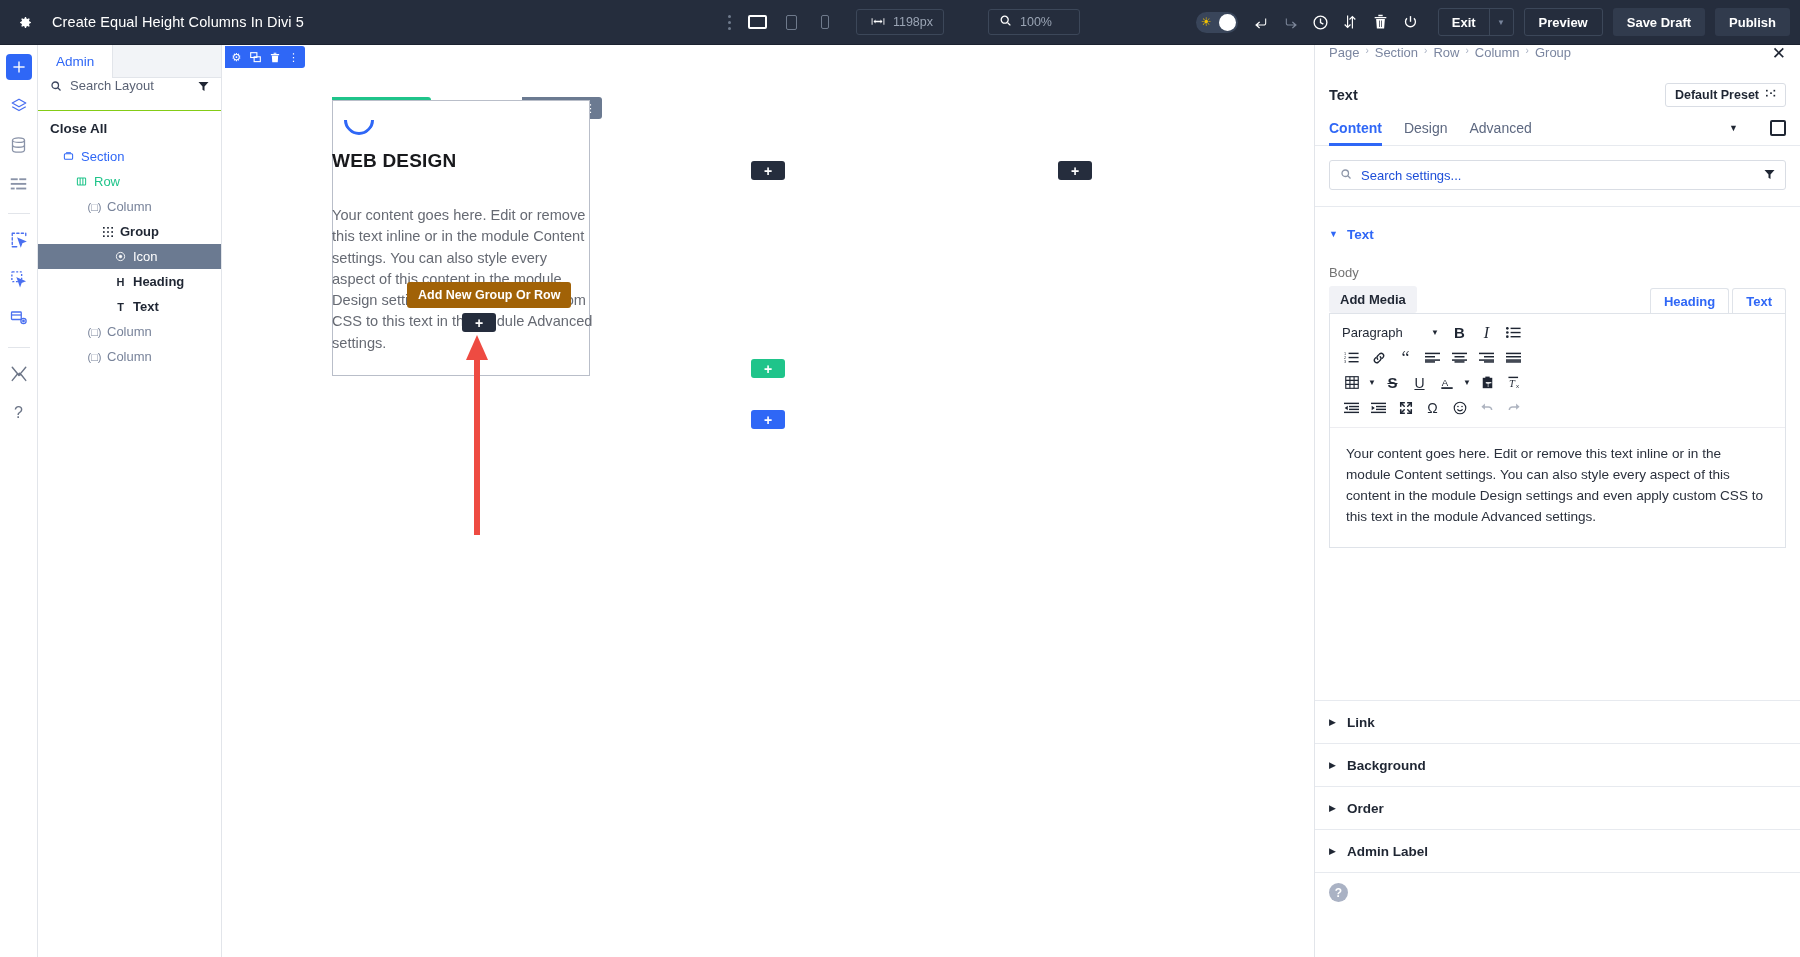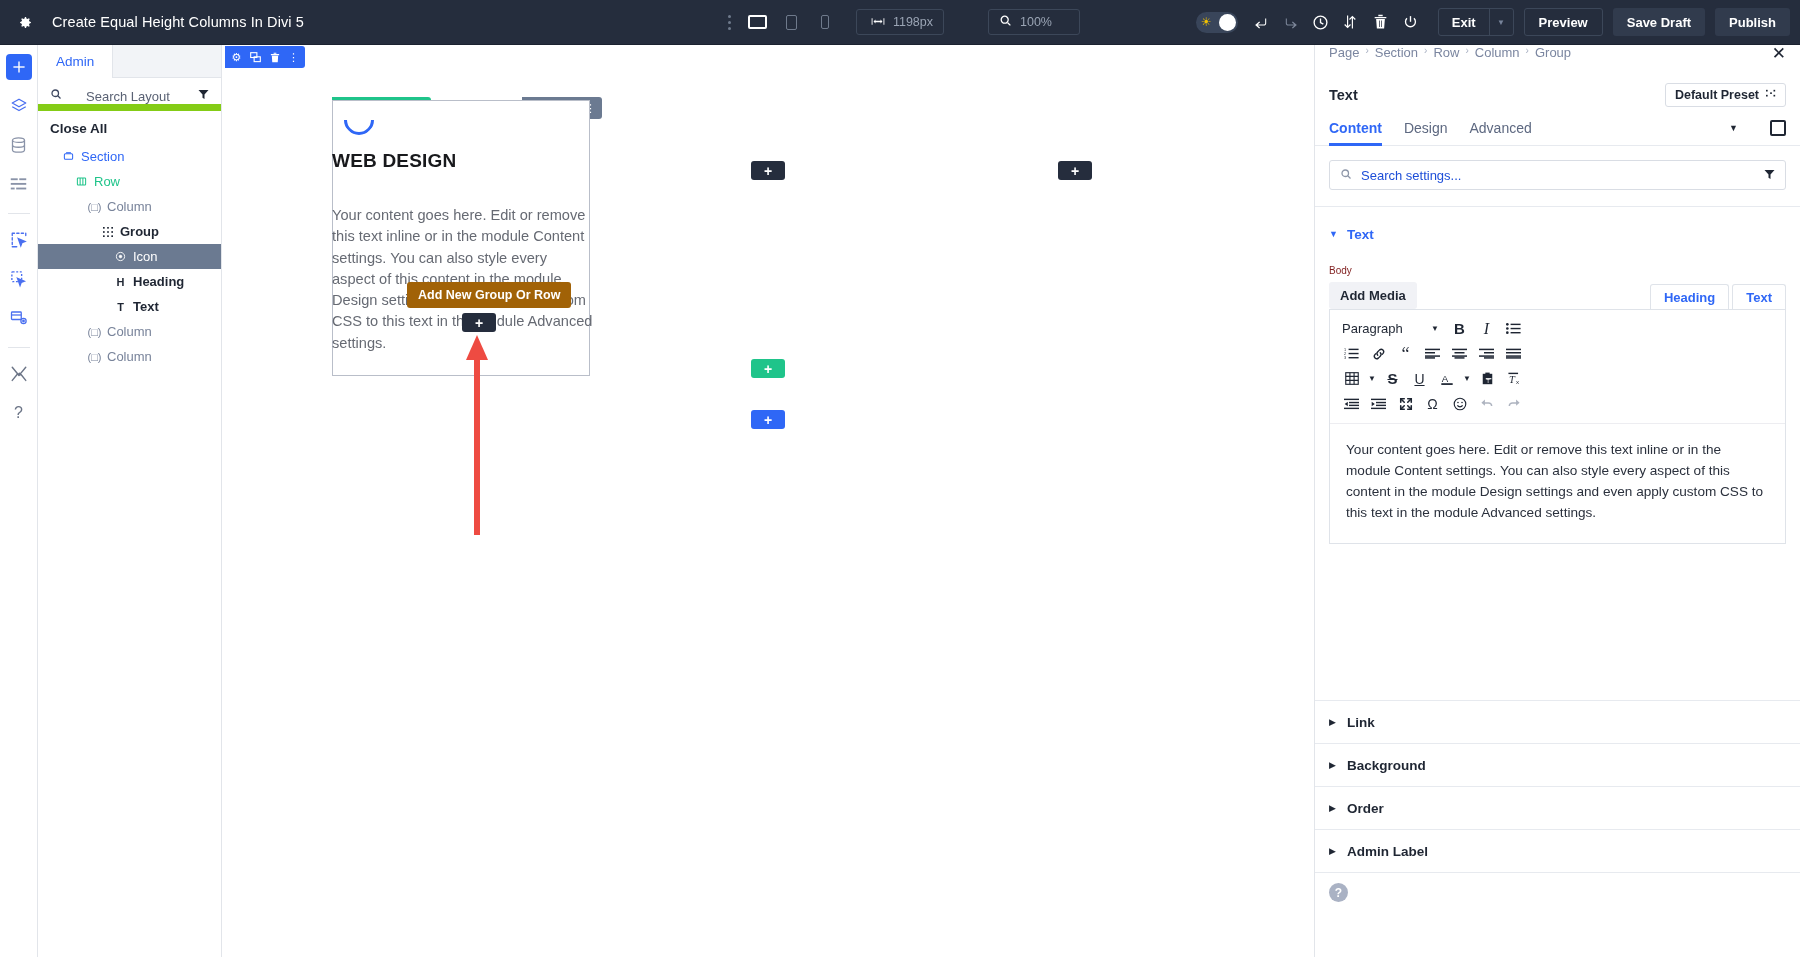--- a/index.html
+++ b/index.html
@@ -68,22 +68,22 @@
   
   .layers { position: absolute; top: 45px; left: 38px; width: 184px; height: 912px;
     background: #fff; border-right: 1px solid #e2e5ea; }
   .layers-tabbar { height: 33px; background: #f2f4f7; border-bottom: 1px solid #e2e5ea;
     display: flex; align-items: stretch; }
   .layers-tab { padding: 0 18px; display: flex; align-items: center;
     font-size: 13.5px; color: #2f67f6; background: #fff;
     border-right: 1px solid #e2e5ea; position: relative; }
   .layers-tab::after { content: ""; position: absolute; left: 0; right: 0; bottom: -1px;
     height: 2px; background: #fff; }
-  .layers-search { height: 33px; border-bottom: 7px solid #84cc16;
-    display: flex; align-items: flex-end; padding: 0 12px; gap: 24px; }
+  .layers-search { height: 33px; border-bottom: 1px solid #84cc16;
+    display: flex; align-items: flex-start; padding: 0 12px; gap: 8px; }
   .layers-search .txt { font-size: 13px; color: #5a6274; flex: 1; }
   .tree { padding-top: 6px; font-size: 13px; }
   .tree-head { padding: 4px 0 8px 12px; font-size: 13.5px; color: #1f2633; font-weight: 600; }
   .tr { height: 25px; display: flex; align-items: center; gap: 6px;
     color: #78839a; font-size: 13px; }
   .tr .glyph { width: 13px; display: flex; align-items: center; justify-content: center;
     font-size: 11px; }
   .tr.sel { background: #6b7a91; color: #fff; }
   .tr.blue { color: #2f67f6; }
   .tr.green { color: #1fc48a; }
@@ -157,21 +157,21 @@
   .sect-head .tri { font-size: 9px; color: #2f67f6; }
   .sect-head .lbl { font-size: 13.5px; font-weight: bold; color: #2f67f6; }
 
   .ai-btn { margin: 2px 14px 0; height: 30px; border: 1px solid #dfe3e9; border-radius: 3px;
     display: flex; align-items: center; justify-content: center; gap: 9px;
     font-size: 13.5px; font-weight: bold; color: #1f2633; }
   .ai-badge { width: 17px; height: 17px; border-radius: 3px; font-size: 9px;
     font-weight: bold; color: #fff; display: flex; align-items: center;
     justify-content: center; background: linear-gradient(135deg,#3a6df0,#8a3df0); }
 
-  .fieldlbl { padding: 14px 14px 6px; font-size: 10px; color: #7f1d1d; }
+  .fieldlbl { padding: 14px 14px 6px; font-size: 13px; color: #737373; }
   .editor-toolrow { display: flex; align-items: flex-end; padding: 0 14px 0; gap: 8px; }
   .addmedia { background: #f1f2f6; height: 27px; padding: 0 11px; border-radius: 3px;
     display: flex; align-items: center; font-size: 13px; font-weight: bold; color: #1f2633; }
   .vt-tabs { margin-left: auto; display: flex; align-items: flex-end; }
   .vt { height: 25px; padding: 0 13px; display: flex; align-items: center;
     font-size: 13px; font-weight: bold; color: #2f67f6; border: 1px solid #dfe3e9;
     border-bottom: none; border-radius: 3px 3px 0 0; background: #fff; }
   .vt.off { background: #fff; color: #2f67f6; margin-left: 3px; }
 
   .editor { margin: 0 14px; border: 1px solid #dfe3e9; }

